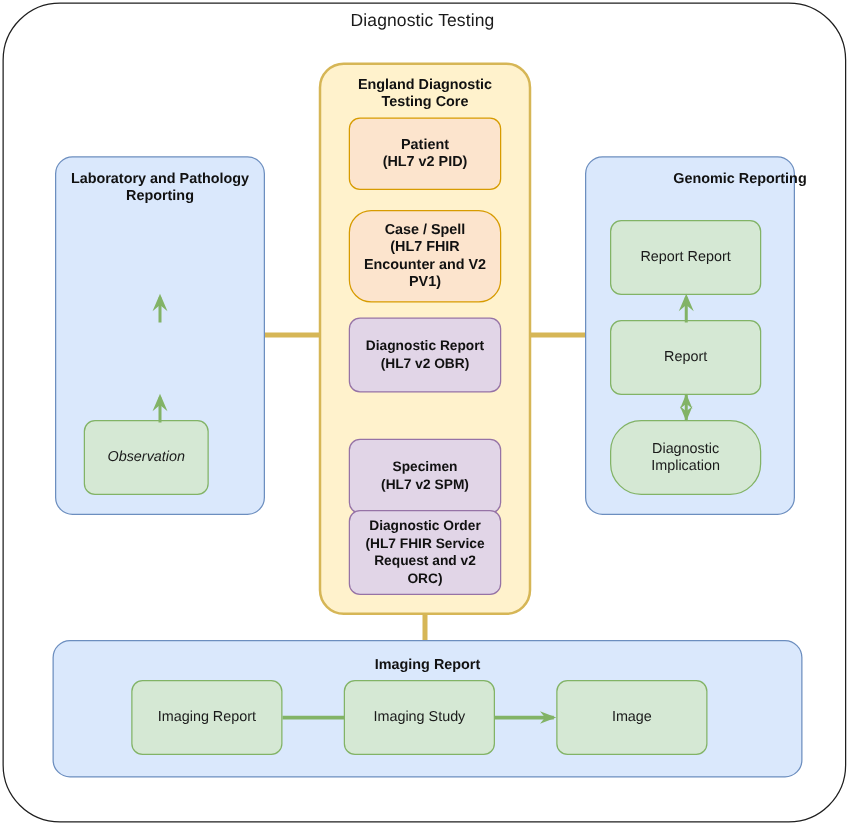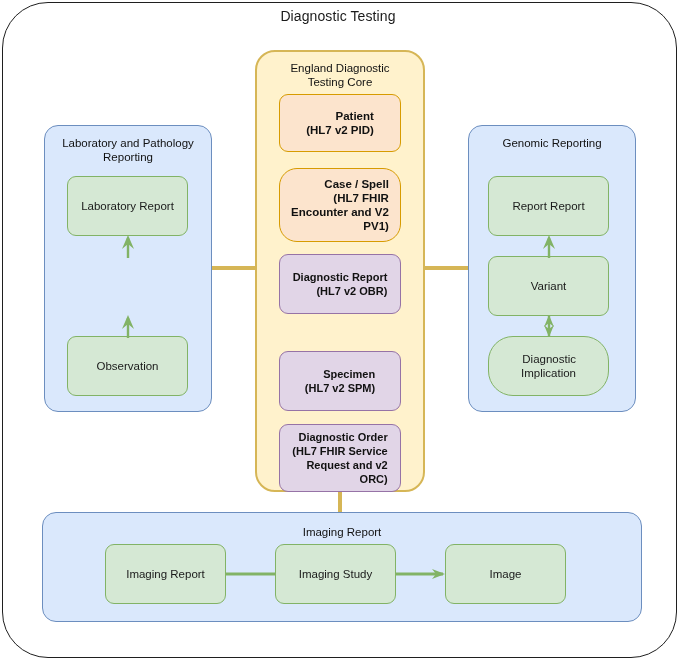--- a/index.html
+++ b/index.html
@@ -59,21 +59,21 @@
   .panel.gold {
     background: #fff2cc;
     border: 2.4px solid #d6b656;
     border-radius: 20px;
   }
   .panel-label {
     position: absolute;
     left: 0;
     width: 100%;
     text-align: center;
-    font-weight: normal;
+    font-weight: bold;
     font-size: 11.5px;
     color: #111111;
     line-height: 14px;
     box-sizing: border-box;
     padding: 0 8px;
   }
 
   
   .node {
     position: absolute;
@@ -100,21 +100,21 @@
     font-weight: bold;
     color: #111111;
   }
   .node.purple {
     background: #e1d5e7;
     border: 1.4px solid #9673a6;
     font-size: 11px;
     font-weight: bold;
     color: #111111;
   }
-  .node-text { display: block; white-space: pre-line; text-align: right; }
+  .node-text { display: block; white-space: pre-line; }
 
   
   .conn {
     position: absolute;
   }
   .conn.gold-h {
     background: #d6b656;
     height: 4px;
   }
   .conn.gold-v {
@@ -134,24 +134,21 @@
 
   <div class="conn gold-h" style="left:211px; top:266px; width:46px;"></div>
   <div class="conn gold-h" style="left:424px; top:266px; width:47px;"></div>
   <div class="conn gold-v" style="left:338px; top:490px; width:4px; height:24px;"></div>
 
   <div class="panel blue" style="left:44px; top:125px; width:168px; height:287px;">
     <div class="panel-label" style="top:10px; white-space:pre-line;">Laboratory and Pathology
 Reporting</div>
   </div>
 
-  <div class="node green" style="left:67px; top:176px; width:121px; height:60px;">
-    <span class="node-text">Laboratory Report</span>
-  </div>
-  <div class="node green" style="left:67px; top:336px; width:121px; height:60px;">
+  <div class="node green" style="left:67px; top:336px; width:100px; height:60px;font-style:italic;">
     <span class="node-text">Observation</span>
   </div>
 
   <div class="conn" style="left:119px; top:234px; width:18px; height:24px;">
     <svg width="18" height="24" viewBox="0 0 18 24" aria-hidden="true">
       <path d="M9,24 L9,4" stroke="#82b366" stroke-width="2.4" fill="none"></path>
       <path d="M9,1 L15,15 L9,10 L3,15 Z" fill="#82b366"></path>
     </svg>
   </div>
   <div class="conn" style="left:119px; top:314px; width:18px; height:24px;">
@@ -177,36 +174,36 @@
 PV1)</span>
   </div>
   <div class="node purple" style="left:279px; top:254px; width:122px; height:60px;">
     <span class="node-text">Diagnostic Report
 (HL7 v2 OBR)</span>
   </div>
   <div class="node purple" style="left:279px; top:351px; width:122px; height:60px;">
     <span class="node-text">Specimen
 (HL7 v2 SPM)</span>
   </div>
-  <div class="node purple" style="left:279px; top:408px; width:122px; height:68px;margin-top:16px;">
+  <div class="node purple" style="left:279px; top:408px; width:122px; height:68px;">
     <span class="node-text">Diagnostic Order
 (HL7 FHIR Service
 Request and v2
 ORC)</span>
   </div>
 
   <div class="panel blue" style="left:468px; top:125px; width:168px; height:287px;">
-    <div class="panel-label" style="top:10px; white-space:pre-line;">Genomic Reporting</div>
+    <div class="panel-label" style="top:10px; white-space:pre-line;margin-left:40px;">Genomic Reporting</div>
   </div>
 
   <div class="node green" style="left:488px; top:176px; width:121px; height:60px;">
     <span class="node-text">Report Report</span>
   </div>
   <div class="node green" style="left:488px; top:256px; width:121px; height:60px;">
-    <span class="node-text">Variant</span>
+    <span class="node-text">Report</span>
   </div>
   <div class="node green" style="left:488px; top:336px; width:121px; height:60px;border-radius:25px;">
     <span class="node-text">Diagnostic
 Implication</span>
   </div>
 
   <div class="conn" style="left:540px; top:234px; width:18px; height:24px;">
     <svg width="18" height="24" viewBox="0 0 18 24" aria-hidden="true">
       <path d="M9,24 L9,4" stroke="#82b366" stroke-width="2.4" fill="none"></path>
       <path d="M9,1 L15,15 L9,10 L3,15 Z" fill="#82b366"></path>

